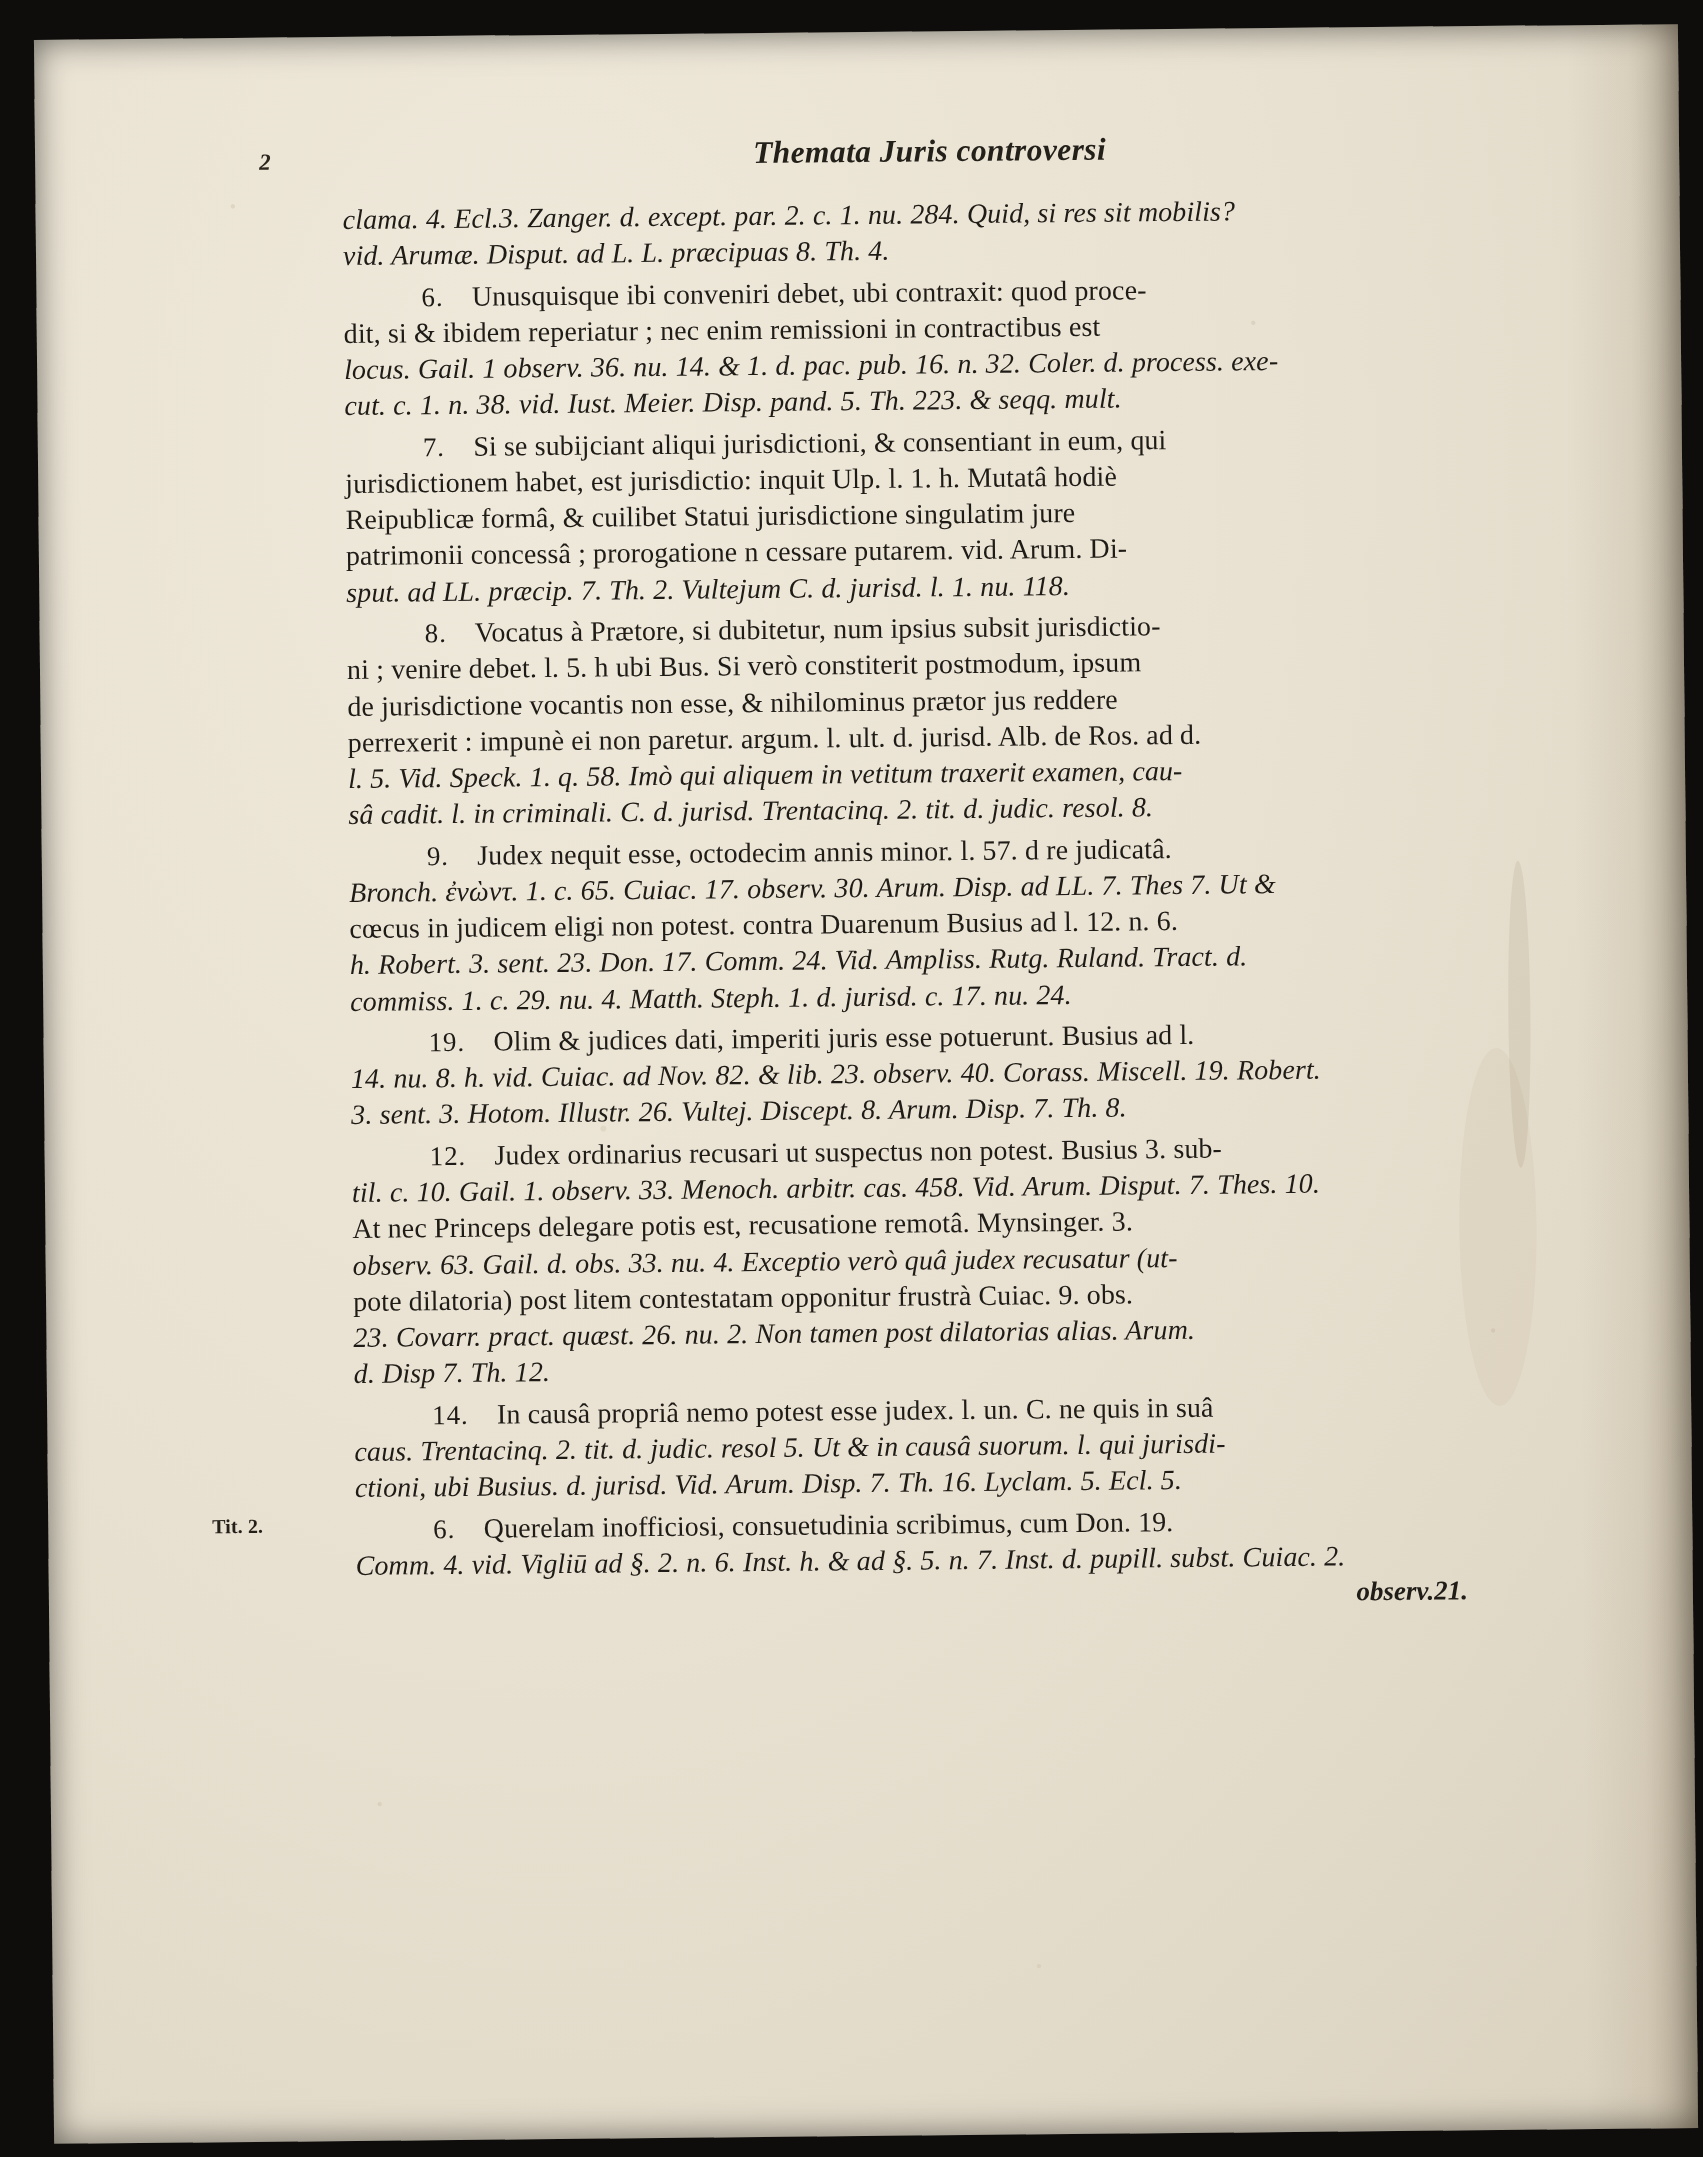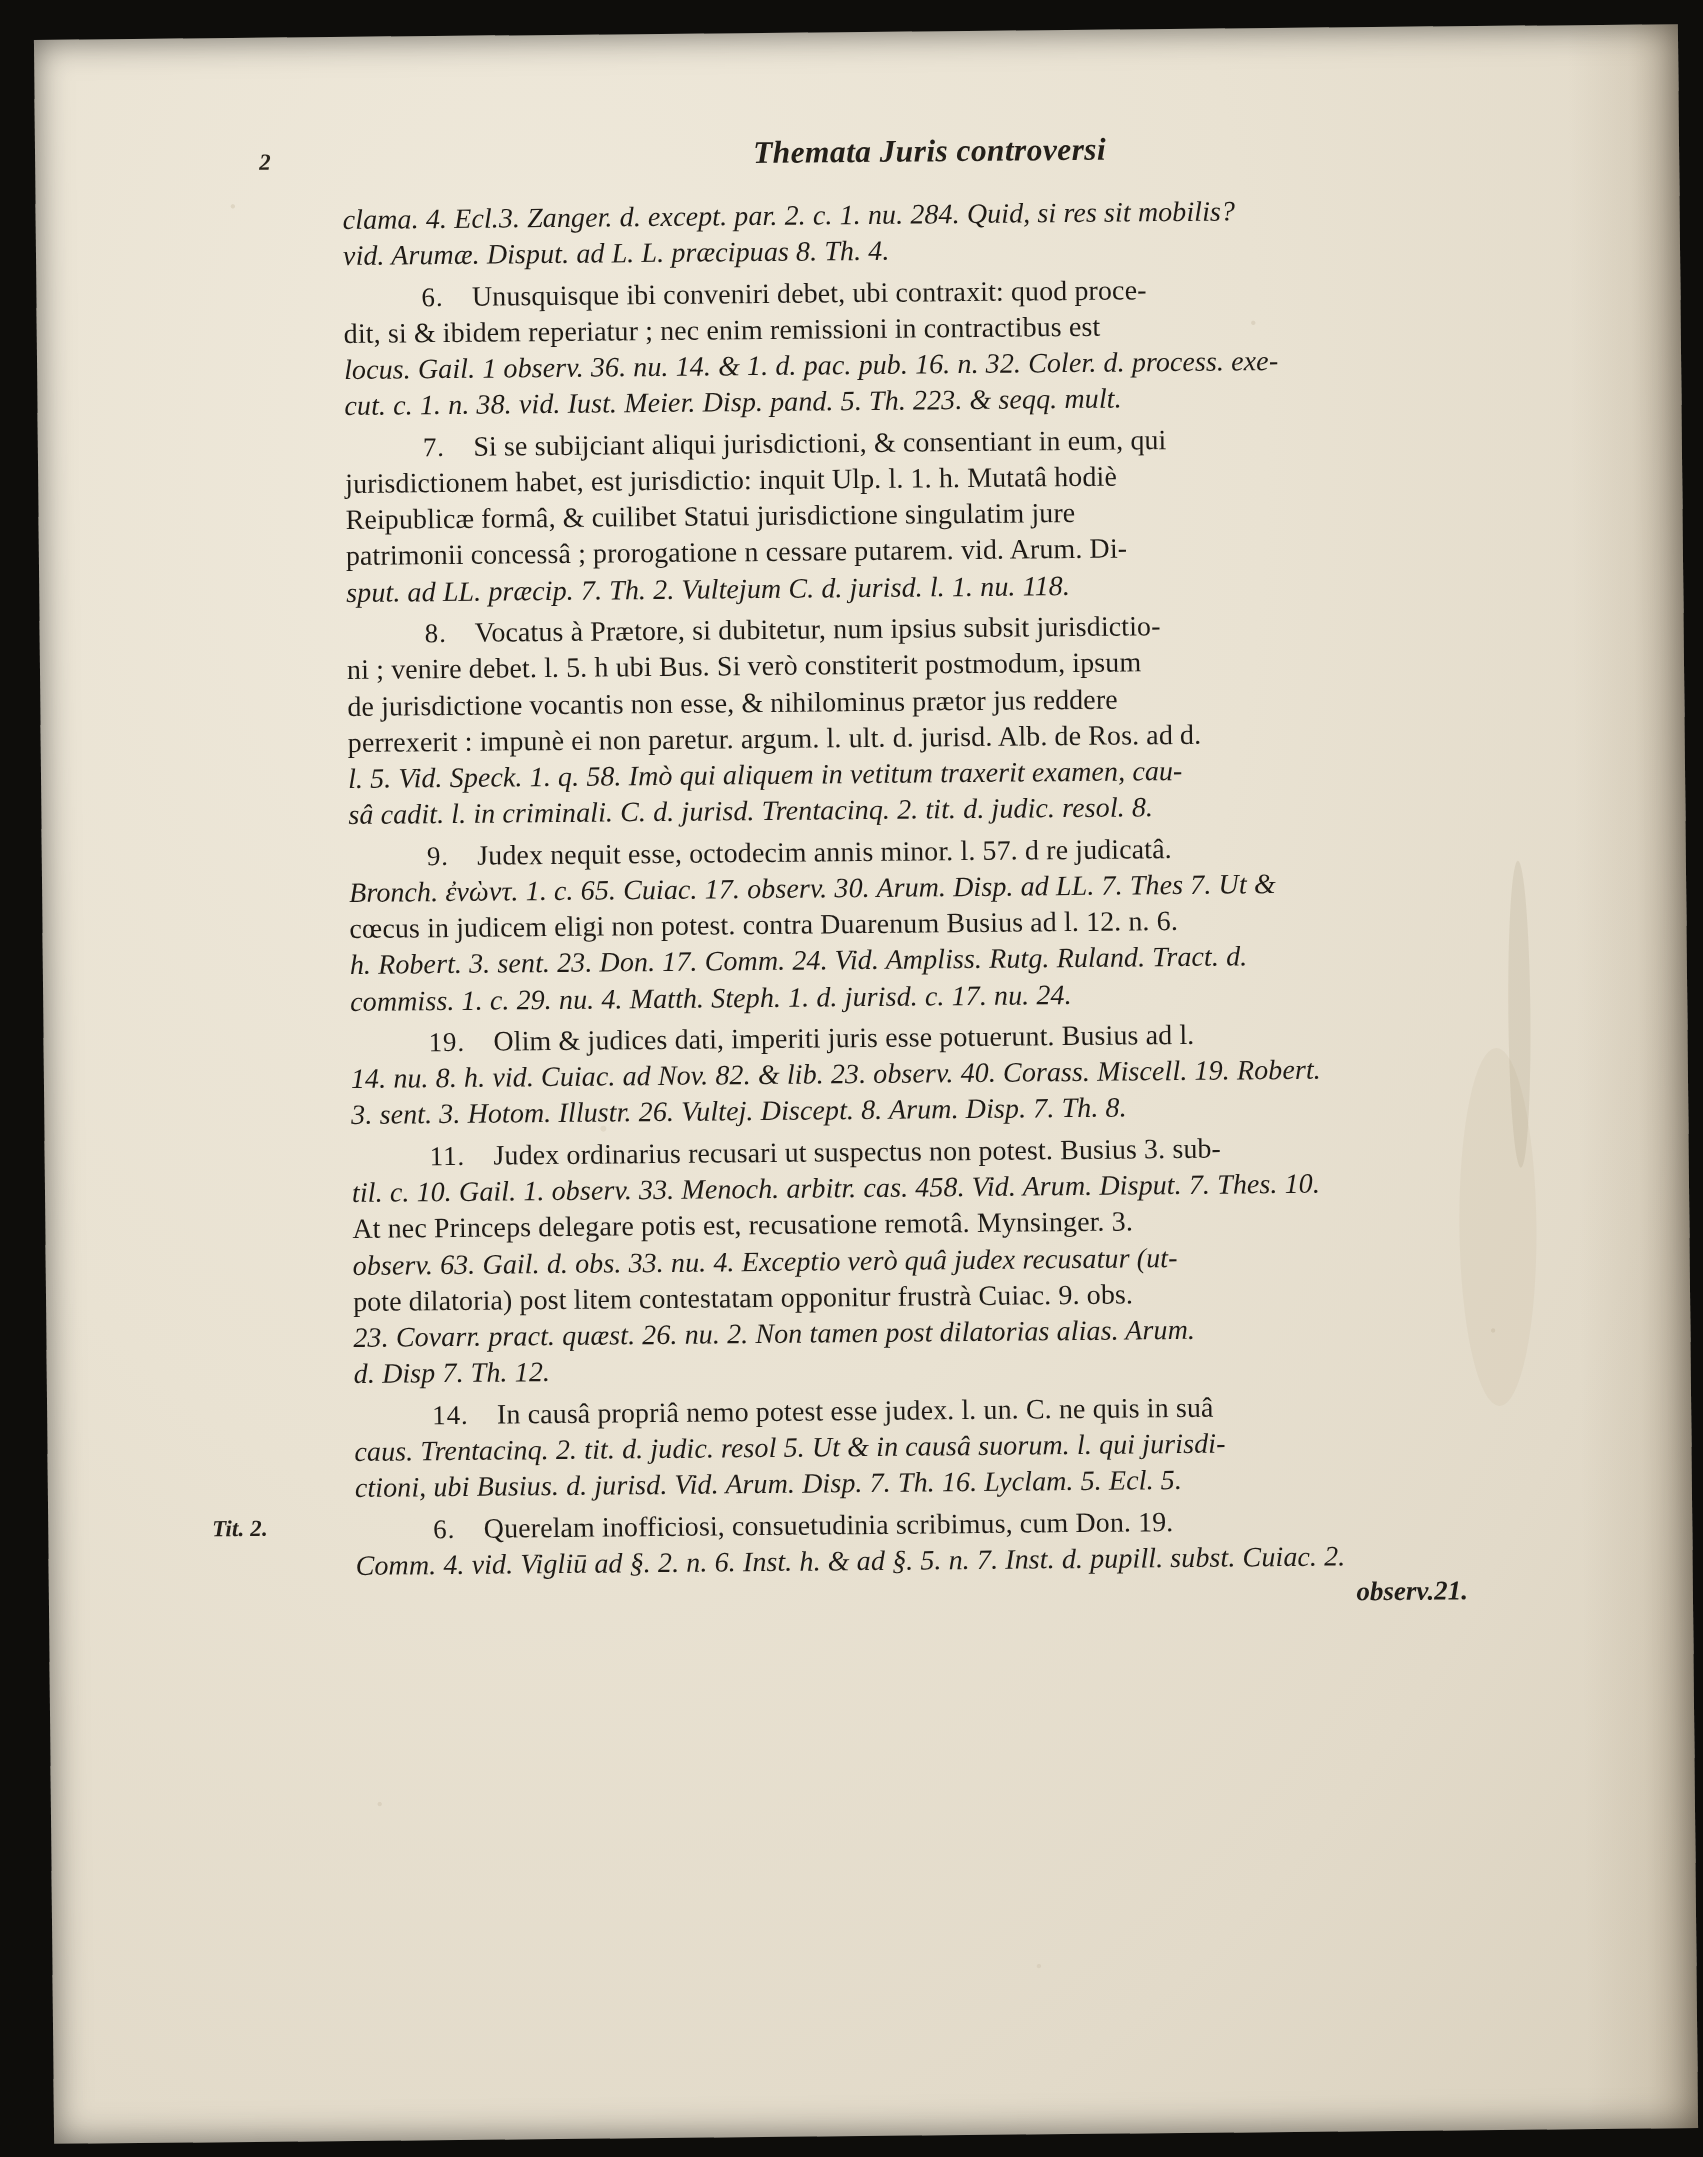--- a/index.html
+++ b/index.html
@@ -108,23 +108,22 @@
     font-family: "Liberation Serif", serif;
     font-size: 27px;
     letter-spacing: 0.9px;
   }
   .it { font-style: italic; }
 
   
   .marginal {
     position: absolute;
     left: -143px;
-    font-style: italic;
-    font-weight: bold;
-    font-size: 23px;
+    font-weight: bold;
+    font-size: 20px;
     color: #241f19;
     white-space: nowrap;
   }
 
   .tail {
     text-align: right;
     font-style: italic;
     font-weight: bold;
     font-size: 27px;
     margin-top: 1.7px;
@@ -197,21 +196,21 @@
       </div>
 
       <div class="para">
         <span class="ind"></span><span class="num">19.</span>&nbsp;&nbsp;&nbsp;
         <span>Olim &amp; judices dati, imperiti juris esse potuerunt. Busius ad l.</span><br>
         <span class="it">14. nu. 8. h. vid. Cuiac. ad Nov. 82. &amp; lib. 23. observ. 40. Corass. Miscell. 19. Robert.</span><br>
         <span class="it">3. sent. 3. Hotom. Illustr. 26. Vultej. Discept. 8. Arum. Disp. 7. Th. 8.</span>
       </div>
 
       <div class="para">
-        <span class="ind"></span><span class="num">11.</span>&nbsp;&nbsp;&nbsp;
+        <span class="ind"></span><span class="num">12.</span>&nbsp;&nbsp;&nbsp;
         <span>Judex ordinarius recusari ut suspectus non potest. Busius 3. sub-</span><br>
         <span class="it">til. c. 10. Gail. 1. observ. 33. Menoch. arbitr. cas. 458. Vid. Arum. Disput. 7. Thes. 10.</span><br>
         <span>At nec Princeps delegare potis est, recusatione remotâ. Mynsinger. 3.</span><br>
         <span class="it">observ. 63. Gail. d. obs. 33. nu. 4. Exceptio verò quâ judex recusatur (ut-</span><br>
         <span>pote dilatoria) post litem contestatam opponitur frustrà Cuiac. 9. obs.</span><br>
         <span class="it">23. Covarr. pract. quæst. 26. nu. 2. Non tamen post dilatorias alias. Arum.</span><br>
         <span class="it">d. Disp 7. Th. 12.</span>
       </div>
 
       <div class="para">

